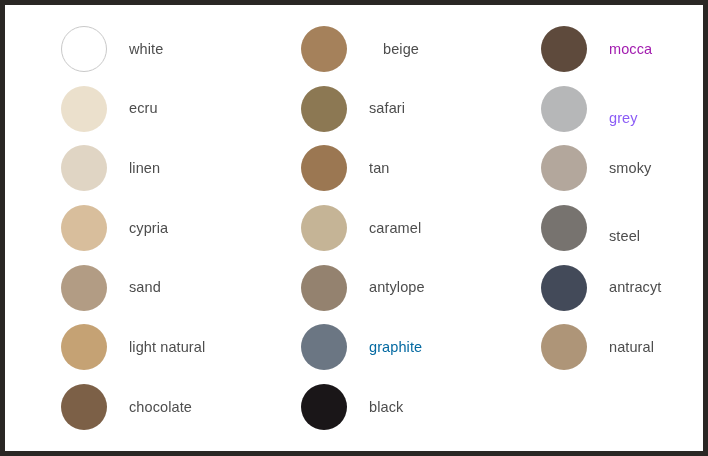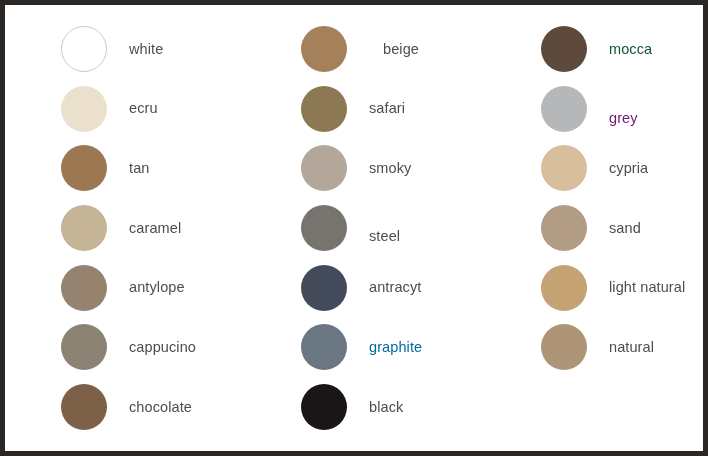--- a/index.html
+++ b/index.html
@@ -76,33 +76,37 @@
       <div class="swatch-item">
         <div class="swatch-dot outlined" style="background: rgb(255, 255, 255);"></div>
         <span class="swatch-label" style="color: rgb(77, 77, 77);">white</span>
       </div>
       <div class="swatch-item">
         <div class="swatch-dot" style="background: rgb(165, 129, 91);"></div>
         <span class="swatch-label" style="color: rgb(77, 77, 77); margin-left: 36px;">beige</span>
       </div>
       <div class="swatch-item">
         <div class="swatch-dot" style="background: rgb(94, 74, 60);"></div>
-        <span class="swatch-label" style="color: #14532d;">mocca</span>
+        <span class="swatch-label" style="color: #a21caf;">mocca</span>
       </div>
       <div class="swatch-item">
         <div class="swatch-dot" style="background: rgb(235, 224, 204);"></div>
         <span class="swatch-label" style="color: rgb(77, 77, 77);">ecru</span>
       </div>
       <div class="swatch-item">
         <div class="swatch-dot" style="background: rgb(140, 120, 83);"></div>
         <span class="swatch-label" style="color: rgb(77, 77, 77);">safari</span>
       </div>
       <div class="swatch-item">
         <div class="swatch-dot" style="background: rgb(182, 183, 184);"></div>
-        <span class="swatch-label" style="color: #701a75; margin-top: 19px;">grey</span>
+        <span class="swatch-label" style="color: #8b5cf6; margin-top: 19px;">grey</span>
+      </div>
+      <div class="swatch-item">
+        <div class="swatch-dot" style="background: rgb(224, 213, 196);"></div>
+        <span class="swatch-label" style="color: rgb(77, 77, 77);">linen</span>
       </div>
       <div class="swatch-item">
         <div class="swatch-dot" style="background: rgb(155, 119, 82);"></div>
         <span class="swatch-label" style="color: rgb(77, 77, 77);">tan</span>
       </div>
       <div class="swatch-item">
         <div class="swatch-dot" style="background: rgb(179, 167, 156);"></div>
         <span class="swatch-label" style="color: rgb(77, 77, 77);">smoky</span>
       </div>
       <div class="swatch-item">
@@ -127,24 +131,20 @@
       </div>
       <div class="swatch-item">
         <div class="swatch-dot" style="background: rgb(67, 74, 89);"></div>
         <span class="swatch-label" style="color: rgb(77, 77, 77);">antracyt</span>
       </div>
       <div class="swatch-item">
         <div class="swatch-dot" style="background: rgb(197, 162, 116);"></div>
         <span class="swatch-label" style="color: rgb(77, 77, 77);">light natural</span>
       </div>
       <div class="swatch-item">
-        <div class="swatch-dot" style="background: rgb(140, 130, 116);"></div>
-        <span class="swatch-label" style="color: rgb(77, 77, 77);">cappucino</span>
-      </div>
-      <div class="swatch-item">
         <div class="swatch-dot" style="background: rgb(107, 118, 131);"></div>
         <span class="swatch-label" style="color: #0369a1;">graphite</span>
       </div>
       <div class="swatch-item">
         <div class="swatch-dot" style="background: rgb(174, 149, 120);"></div>
         <span class="swatch-label" style="color: rgb(77, 77, 77);">natural</span>
       </div>
       <div class="swatch-item">
         <div class="swatch-dot" style="background: rgb(124, 96, 71);"></div>
         <span class="swatch-label" style="color: rgb(77, 77, 77);">chocolate</span>

